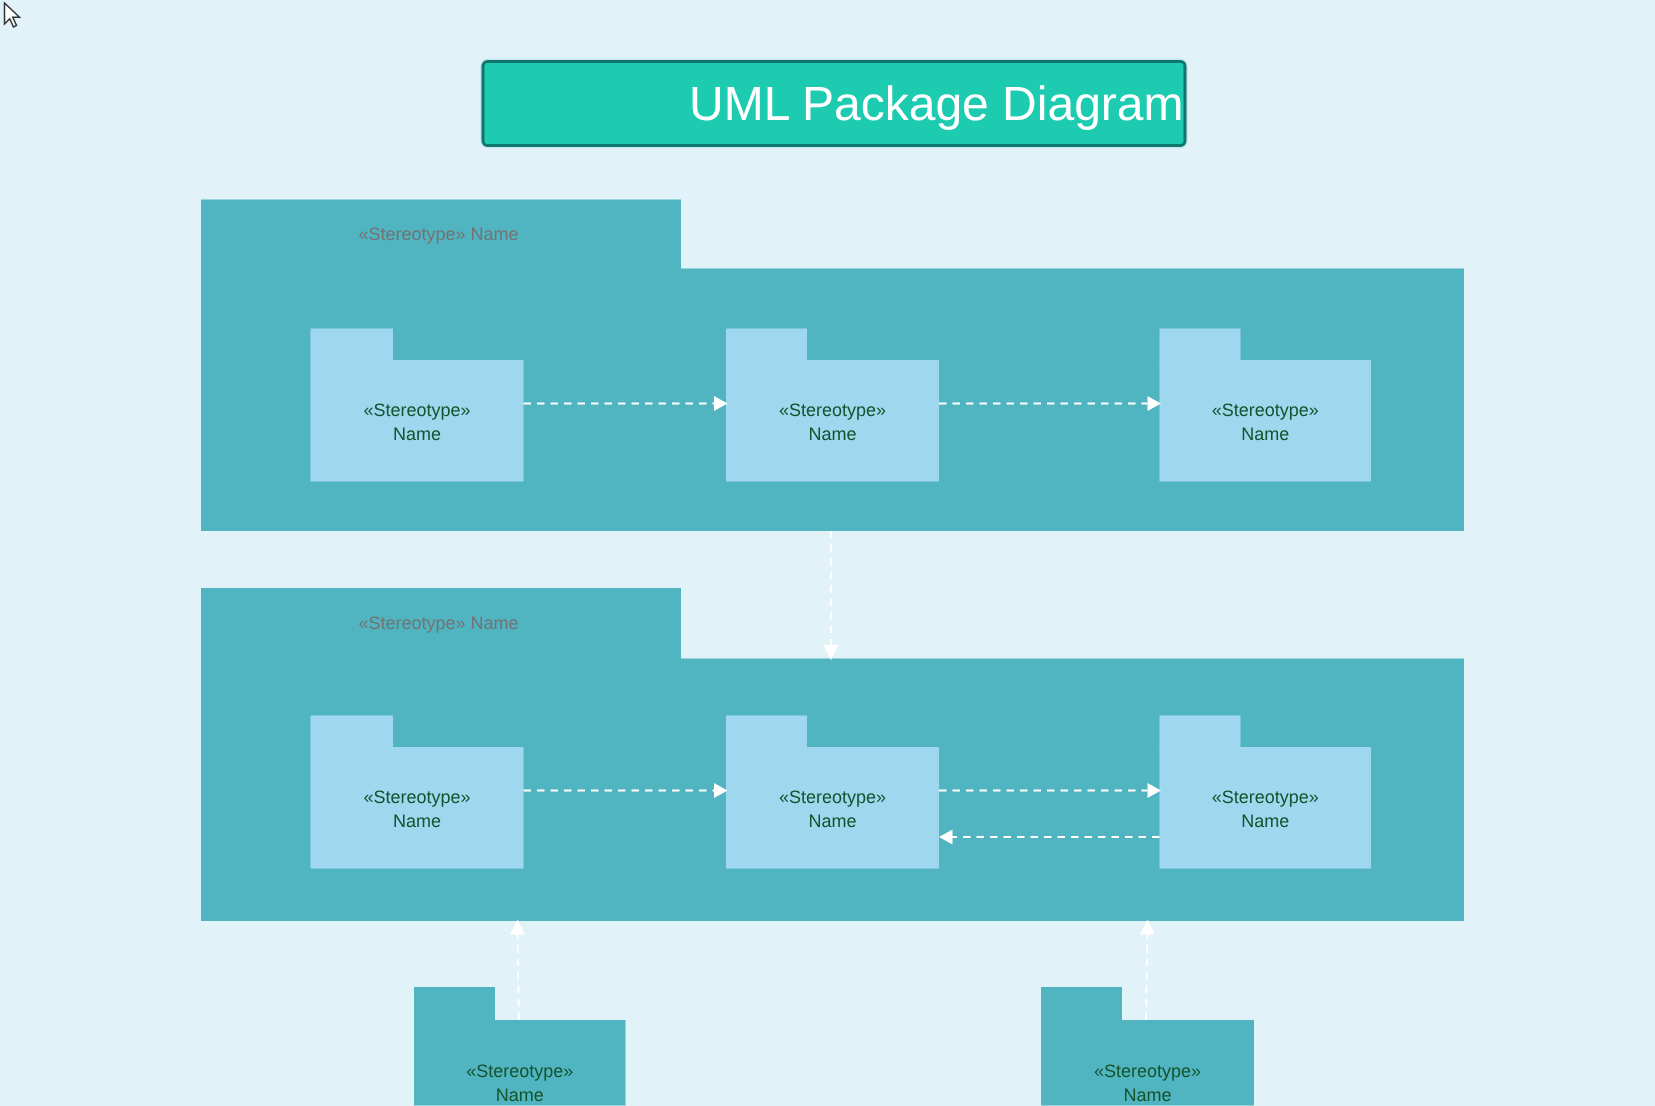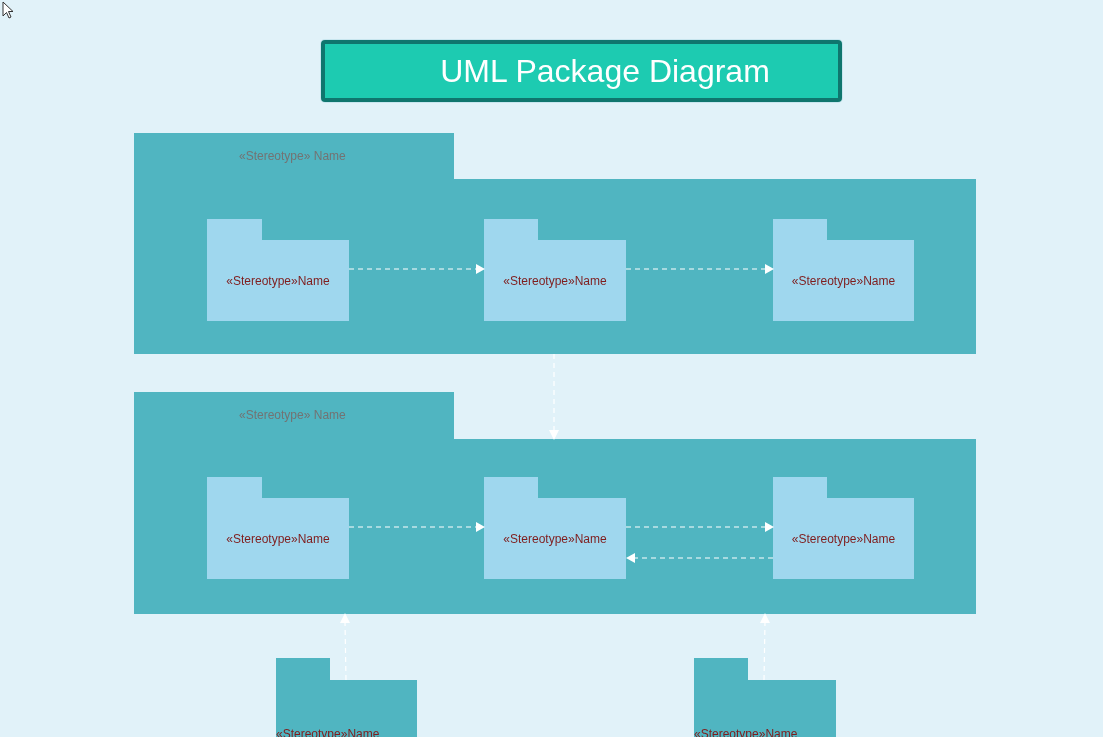--- a/index.html
+++ b/index.html
@@ -4,32 +4,31 @@
 <style>
   html, body { margin:0; padding:0; }
   body {
     width:1103px; height:737px; overflow:hidden; position:relative;
     background:#e1f2f9;
     font-family:"Liberation Sans", sans-serif;
   }
   .abs { position:absolute; }
   #title-box {
     left:321px; top:40px; width:466px; height:54px;
-    background:#1dcbb1; border:4px solid #0f766e; border-radius:4px;
+    background:#1dcbb1; border:2px solid #0f766e; border-radius:4px;
     box-sizing:content-box;
-    color:#fff; font-size:32px; text-align:center; line-height:54px;
+    color:#fff; font-size:32px; text-align:right; line-height:54px;
     box-shadow:0 0 0 1px #c8e6ef;
-    padding-left:47px;
   }
   .big-tab { background:#50b5c1; }
   .big-body { background:#50b5c1; }
   .big-label { color:#737373; font-size:12px; white-space:nowrap; }
   .pkg-tab { background:#9fd7ee; }
-  .pkg-body { background:#9fd7ee; color:#7f1d1d; font-size:12px; text-align:center; line-height:16px;
-    display:flex; justify-content:center; align-items:center; }
+  .pkg-body { background:#9fd7ee; color:#14532d; font-size:12px; text-align:center; line-height:16px;
+    display:flex; flex-direction:column; justify-content:center; align-items:center; }
   .pkg-dark .pkg-tab, .pkg-dark .pkg-body { background:#50b5c1; }
   svg#edges { position:absolute; left:0; top:0; width:1103px; height:737px; pointer-events:none; }
   #cursor { left:2px; top:1px; }
 </style>
 </head>
 <body>
 
 <svg id="cursor" class="abs" width="14" height="20" viewBox="0 0 14 20">
   <path d="M1 1 L1 15 L4.5 11.5 L7 17 L9 16 L6.5 10.5 L11 10.5 Z" fill="#fff" stroke="#333" stroke-width="1"></path>
 </svg>

